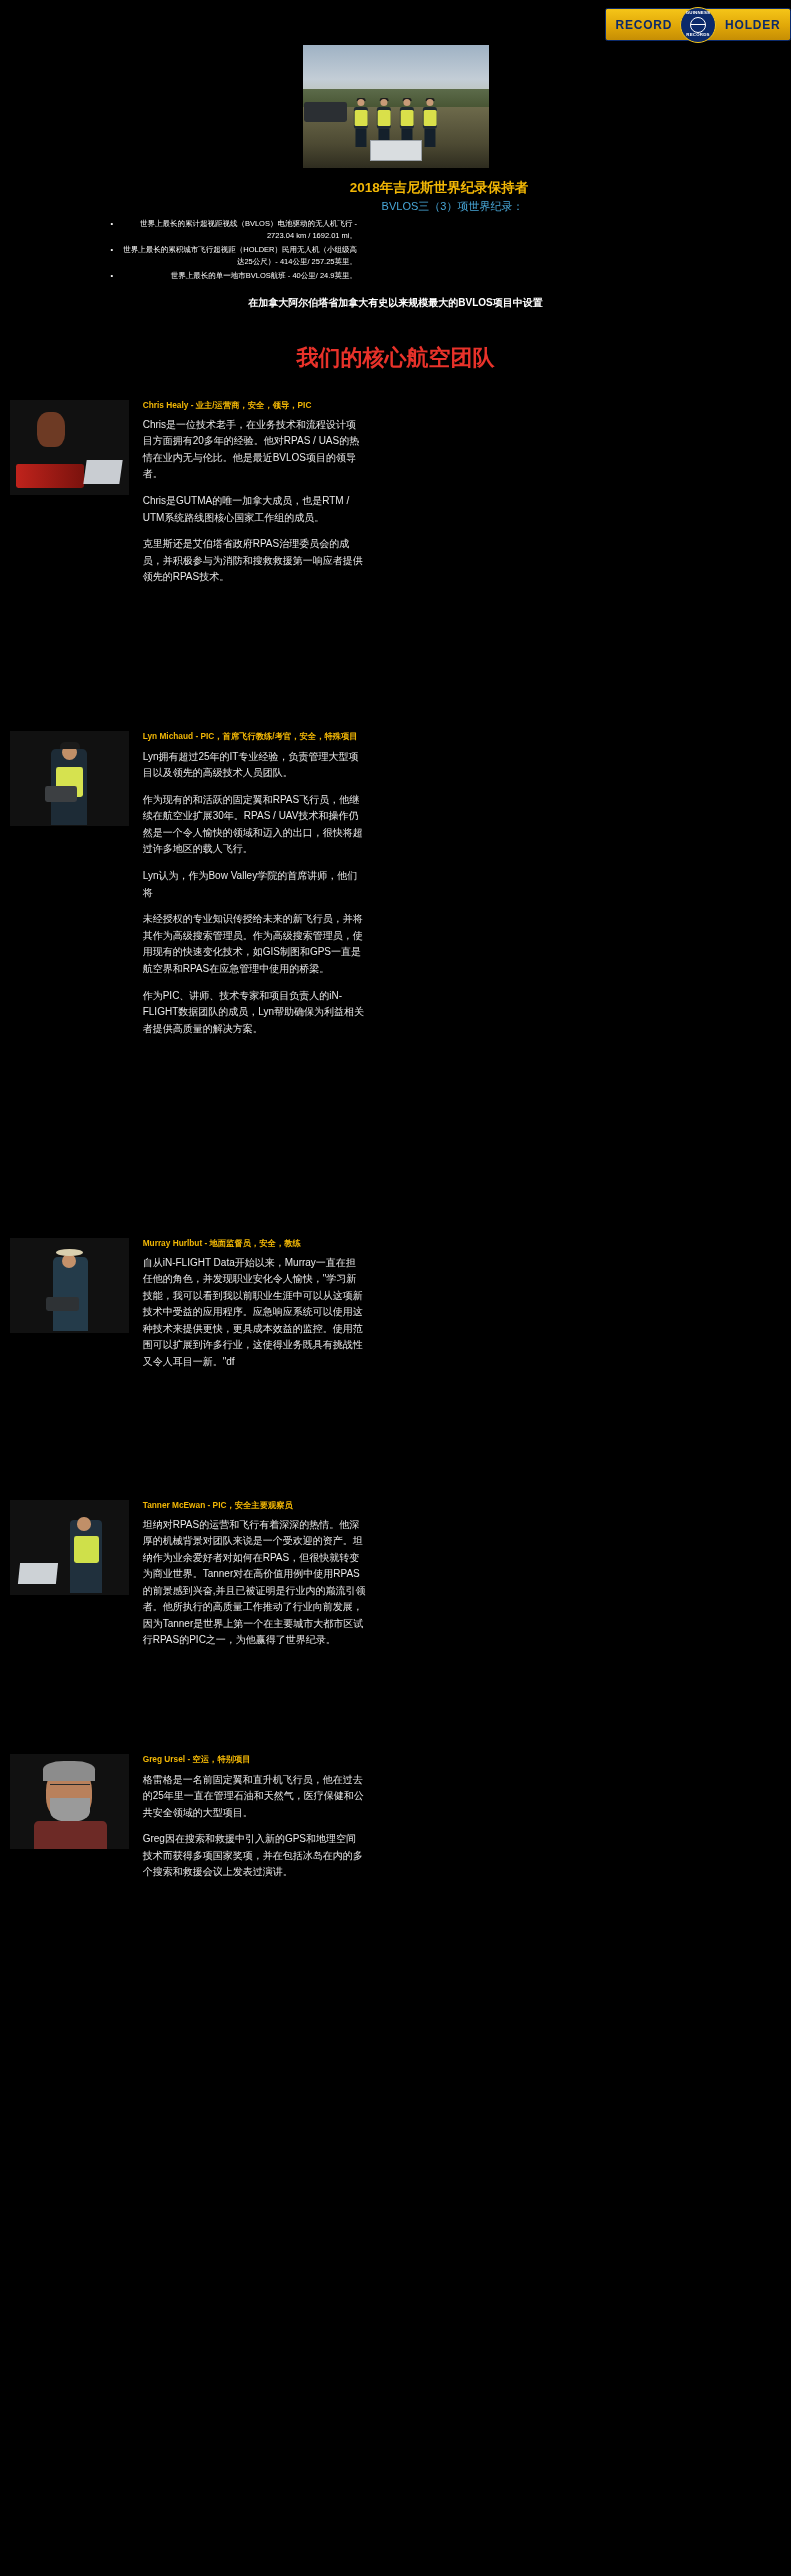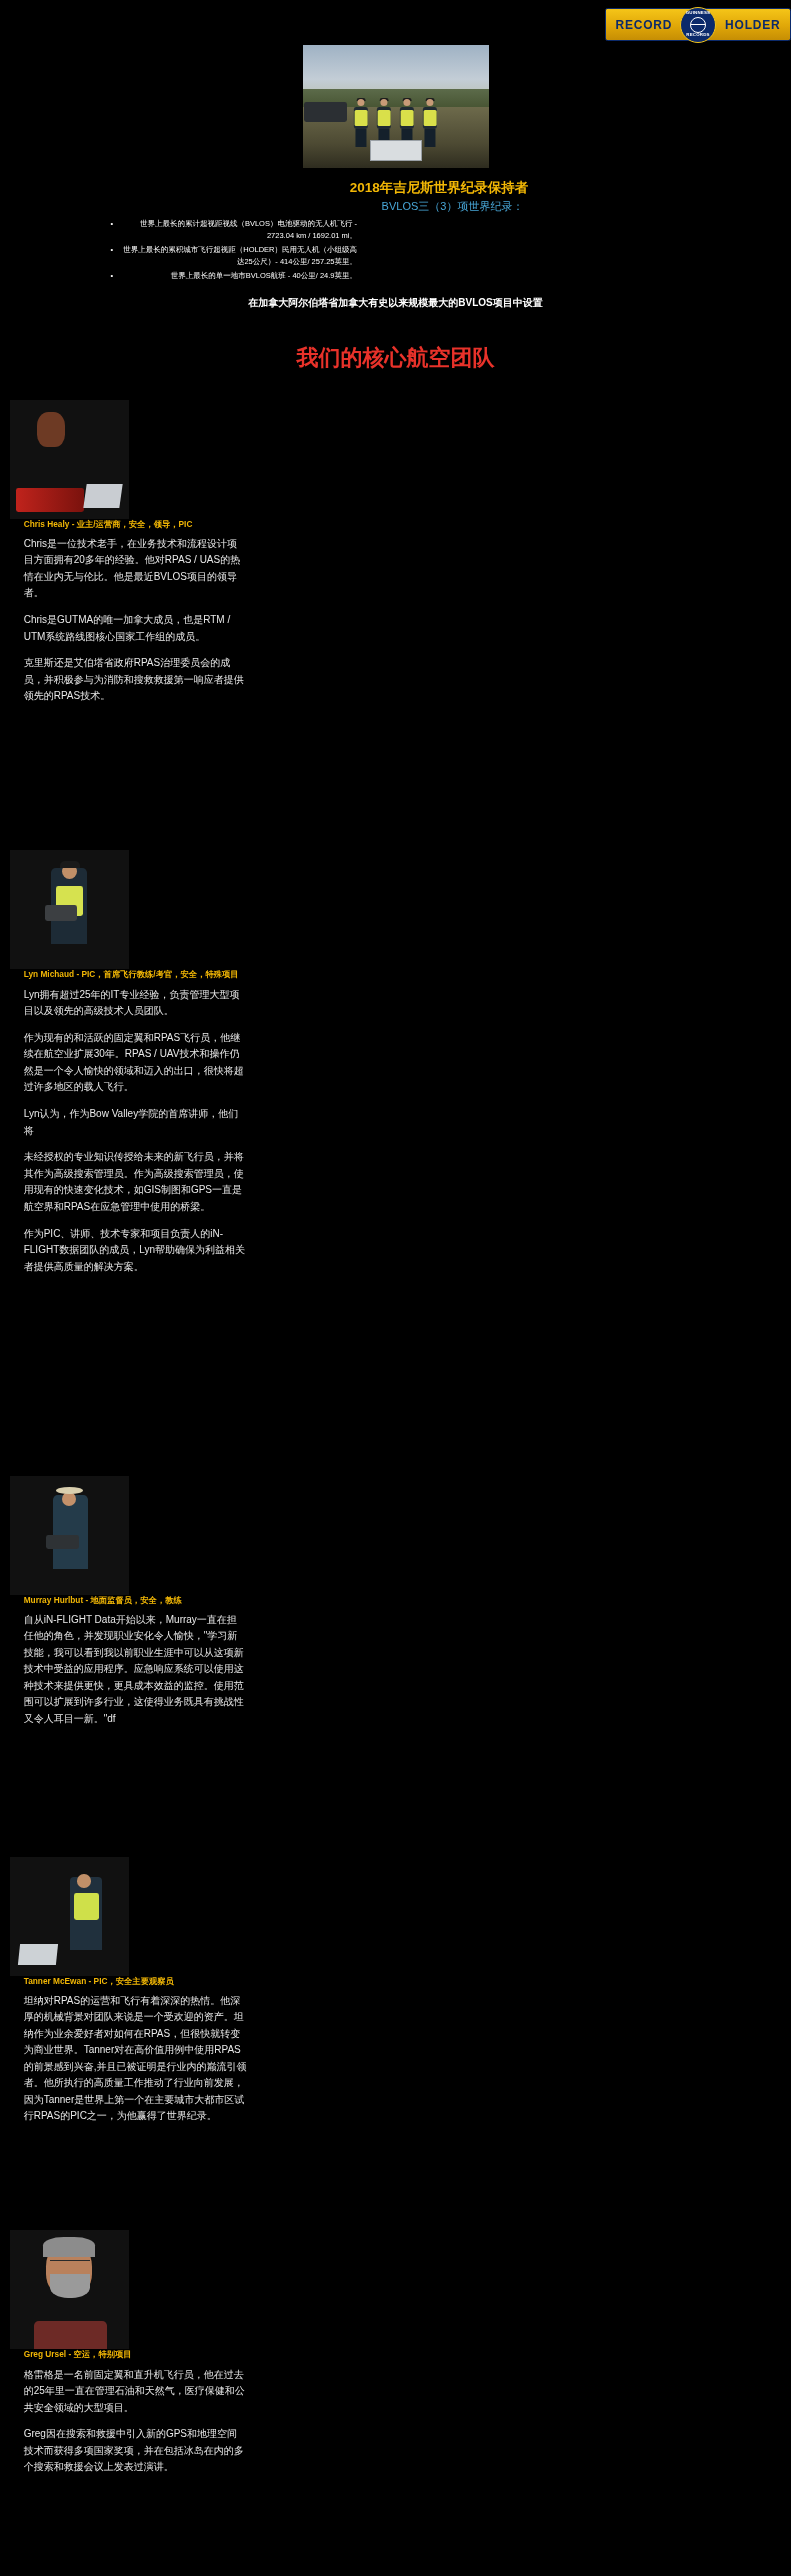--- a/index.html
+++ b/index.html
@@ -187,21 +187,20 @@
     font-weight: bold;
     margin: 33px 0 27px;
   }
 
   
   .member {
     display: flex;
     align-items: flex-start;
     padding-left: 9.5px;
     margin-bottom: 0;
-    flex-direction: column;
   }
   .member .photo {
     width: 119px;
     height: 95px;
     flex: 0 0 119px;
     position: relative;
     overflow: hidden;
     background: #111;
   }
   .member .txt {

